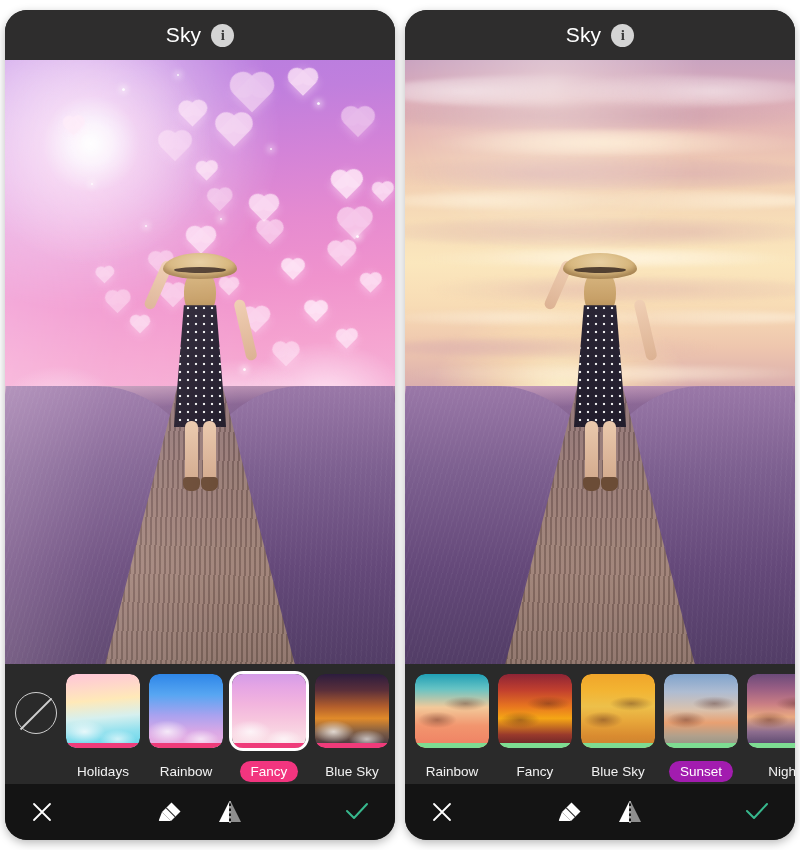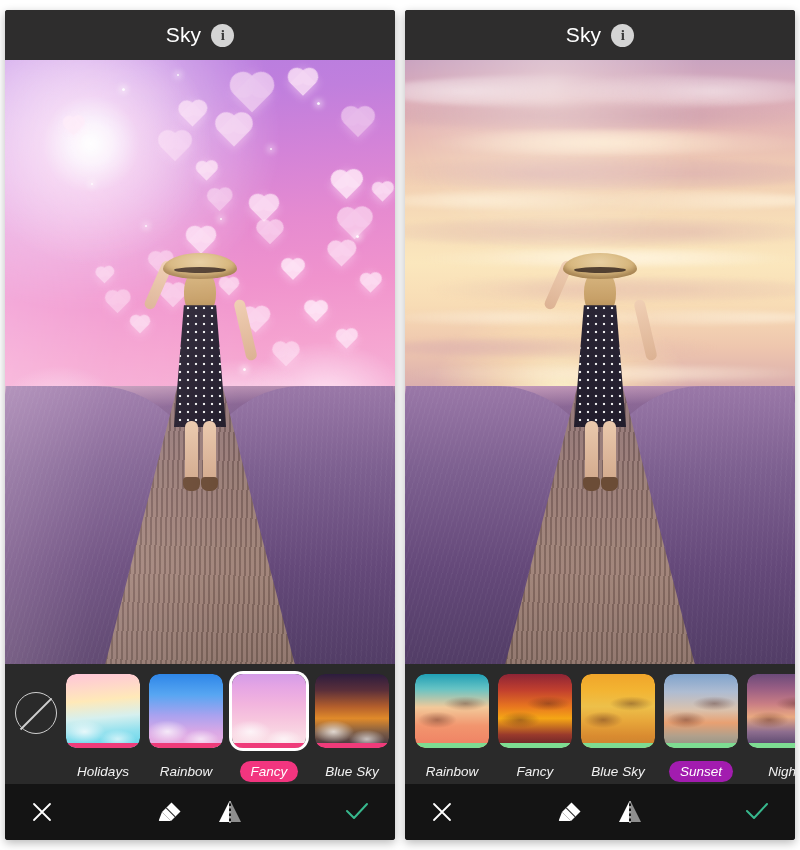--- a/index.html
+++ b/index.html
@@ -19,21 +19,21 @@
     display: flex;
     gap: 10px;
     padding: 10px 5px;
   }
 
   
   .phone {
     position: relative;
     width: 390px;
     height: 830px;
-    border-radius: 3px;
+    border-radius: 22px;
     background: #1c1c1c;
     overflow: hidden;
     box-shadow: 0 3px 10px rgba(0,0,0,0.28);
     display: flex;
     flex-direction: column;
   }
 
   
   .header {
     height: 50px;
@@ -290,21 +290,20 @@
     border-radius: 11px;
   }
   .thumb.selected .tinner{ border-radius:8px; }
 
   .label-row{
     display:flex;
     gap:9px;
     padding: 4px 0 0 10px;
     align-items:center;
     height:30px;
-    font-style:italic;
   }
   .lbl{
     flex:0 0 auto;
     width:74px;
     text-align:center;
     color:#f2f2f2;
     font-size:13.5px;
     white-space:nowrap;
     cursor:pointer;
   }

